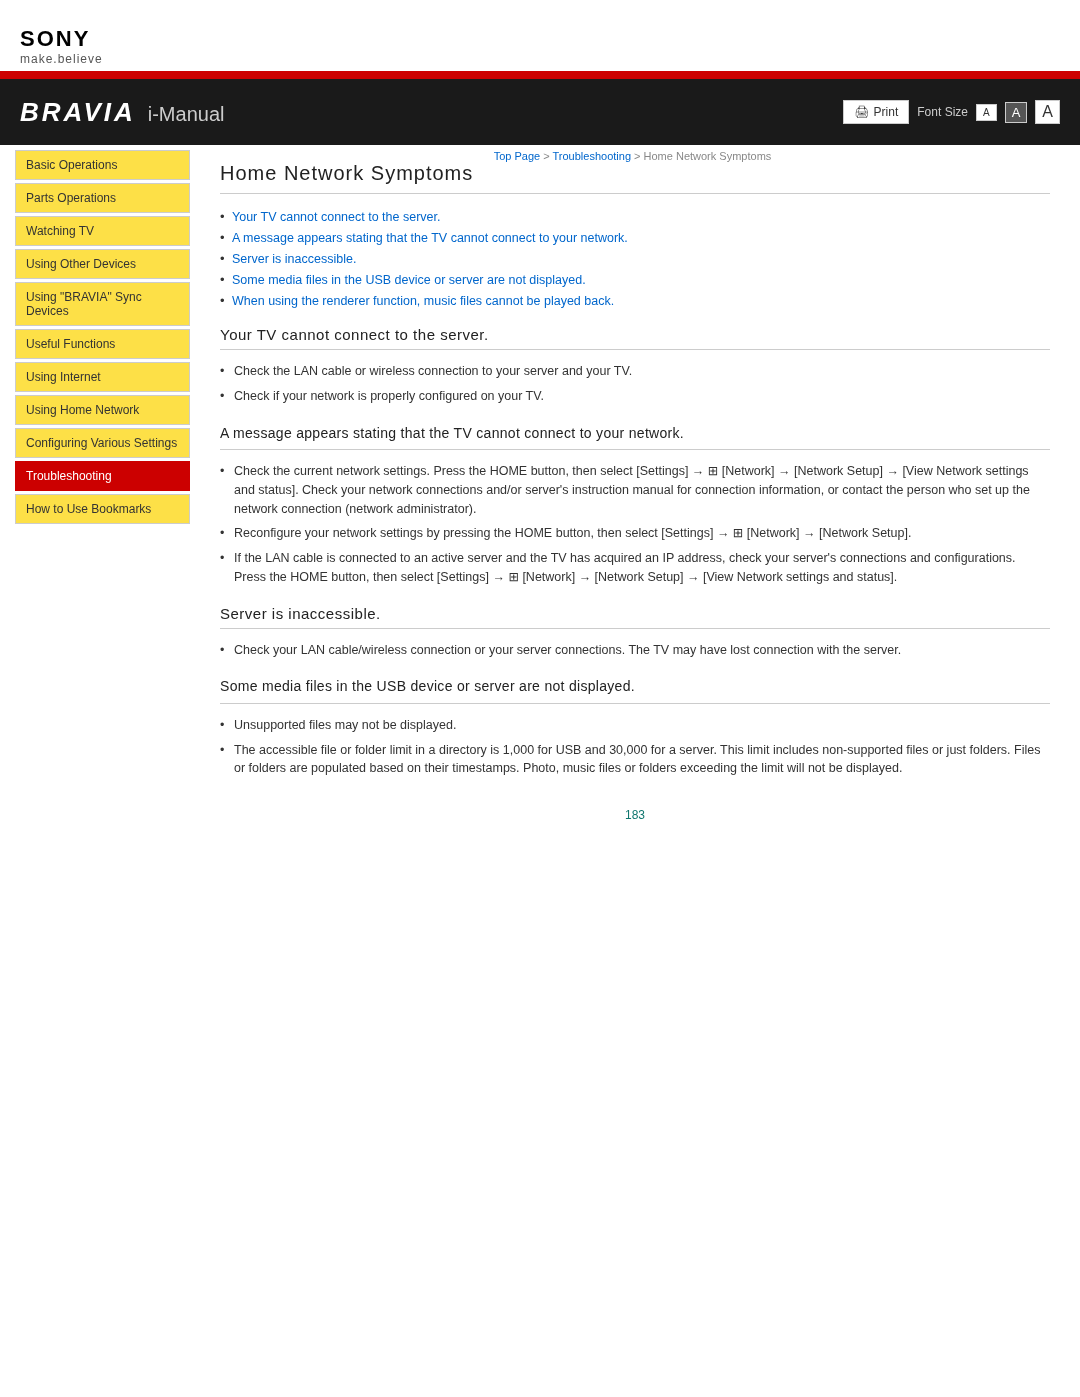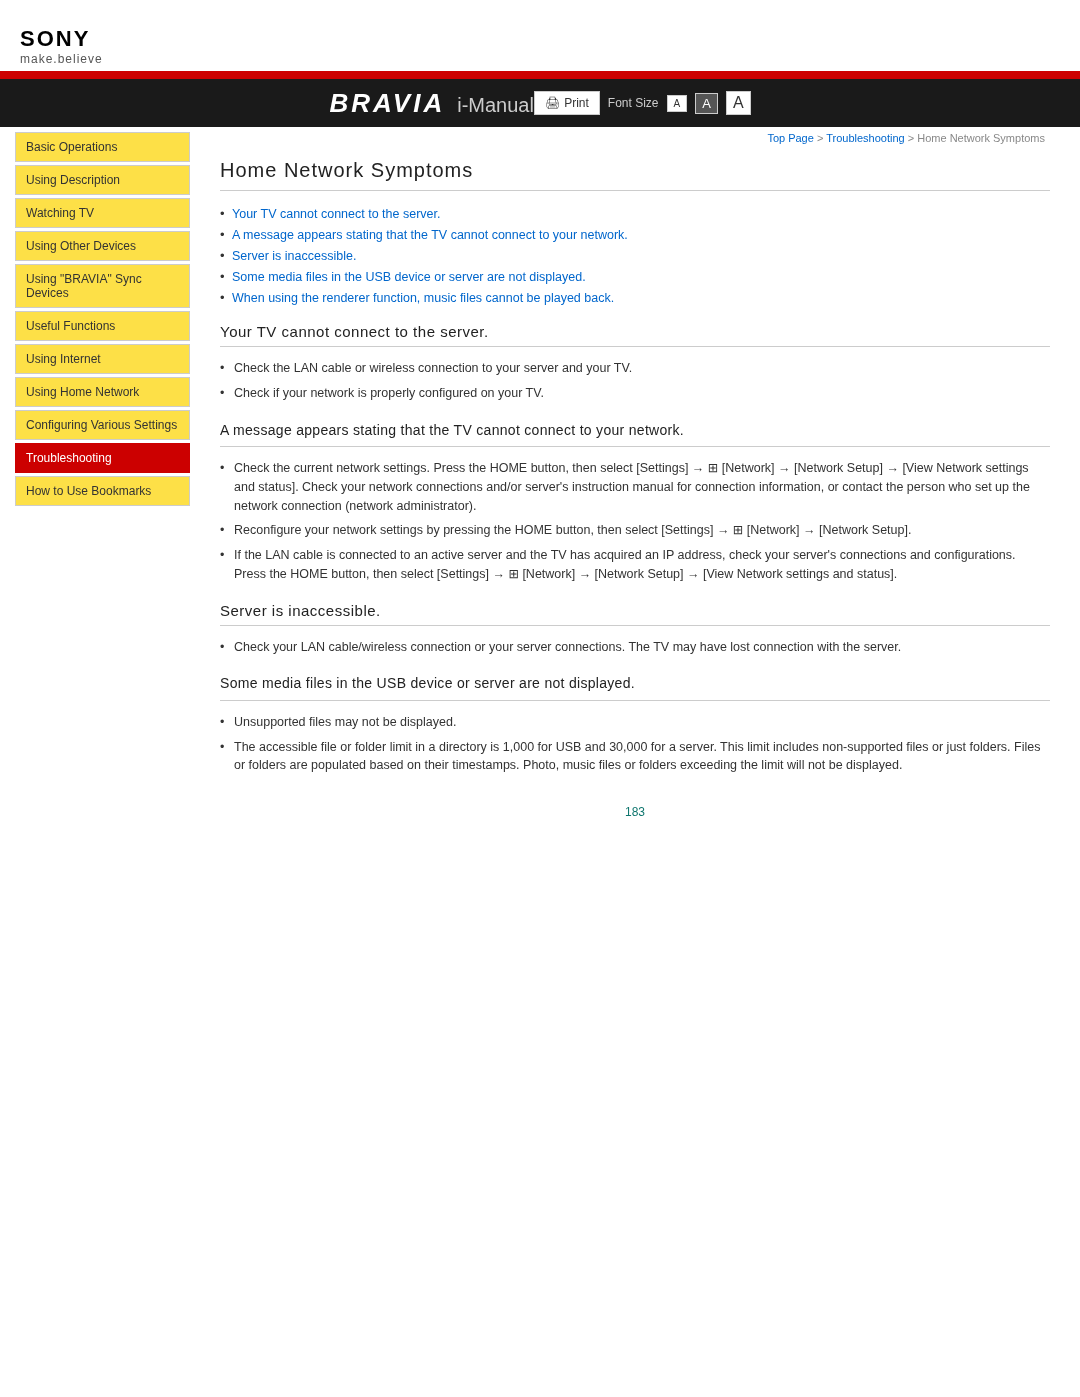--- a/index.html
+++ b/index.html
@@ -12,23 +12,23 @@
       min-height: 1397px;
     }
     .header-red-bar {
       background: #cc0000;
       height: 8px;
     }
     .header-main {
       background: #1a1a1a;
       display: flex;
       align-items: center;
-      justify-content: center;
+      justify-content: space-between;
       padding: 0 20px;
-      height: 48px;
+      height: 66px;
     }
     .bravia-logo {
       display: flex;
       align-items: baseline;
       gap: 12px;
     }
     .bravia-text {
       font-size: 26px;
       font-weight: 900;
       color: #fff;
@@ -118,22 +118,21 @@
     
     .content {
       flex: 1;
       padding: 0 30px 30px 30px;
     }
 
     
     .breadcrumb {
       font-size: 11px;
       color: #888;
-      margin-bottom: 15px;
-      text-align: right;
+      text-align: center;
       padding-right: 5px;
     }
     .breadcrumb a {
       color: #0066cc;
       text-decoration: none;
     }
 
     
     .page-title {
       font-size: 20px;
@@ -244,21 +243,21 @@
     <button class="font-size-btn" style="font-size:10px;">A</button>
     <button class="font-size-btn active" style="font-size:13px;">A</button>
     <button class="font-size-btn" style="font-size:16px;">A</button>
   </div>
 </div>
 
 <div class="main-layout">
 
   <div class="sidebar">
     <div class="sidebar-item">Basic Operations</div>
-    <div class="sidebar-item">Using Description</div>
+    <div class="sidebar-item">Parts Operations</div>
     <div class="sidebar-item">Watching TV</div>
     <div class="sidebar-item">Using Other Devices</div>
     <div class="sidebar-item">Using "BRAVIA" Sync Devices</div>
     <div class="sidebar-item">Useful Functions</div>
     <div class="sidebar-item">Using Internet</div>
     <div class="sidebar-item">Using Home Network</div>
     <div class="sidebar-item">Configuring Various Settings</div>
     <div class="sidebar-item active">Troubleshooting</div>
     <div class="sidebar-item">How to Use Bookmarks</div>
   </div>

